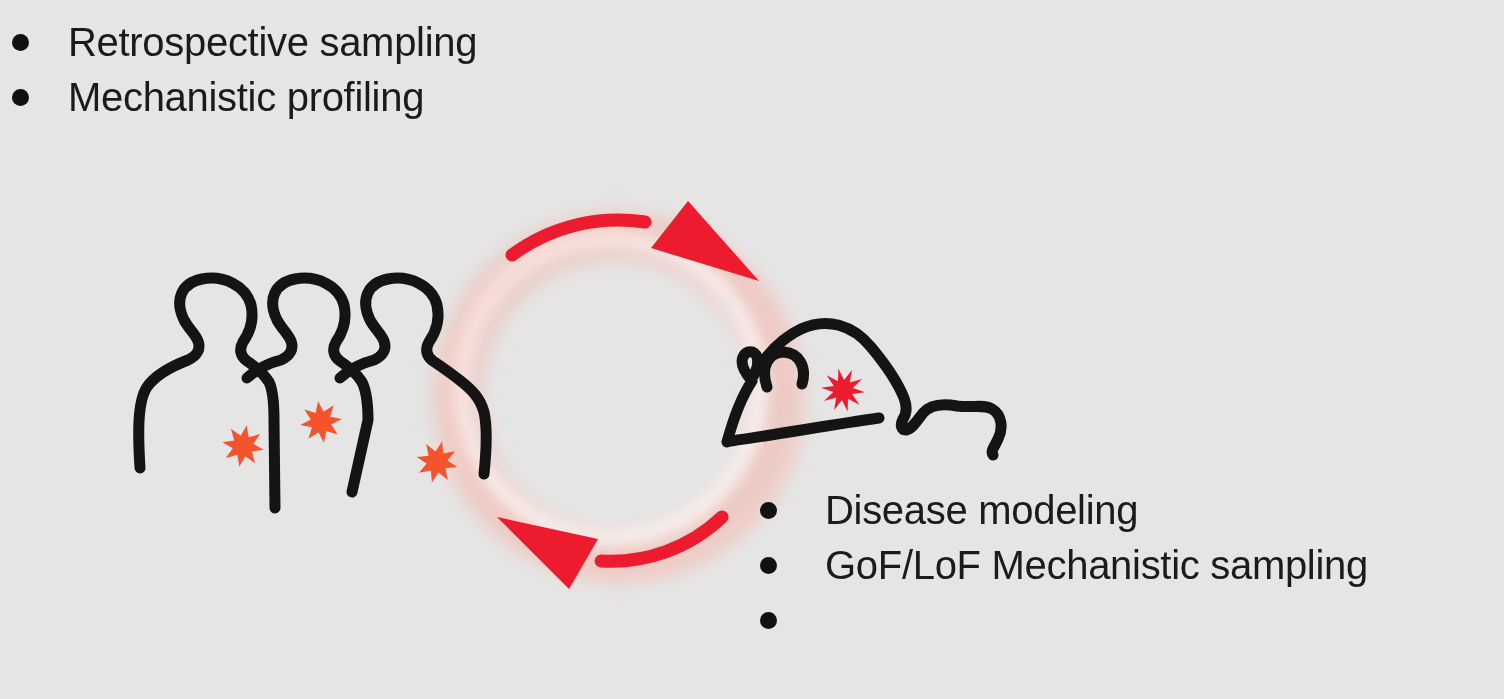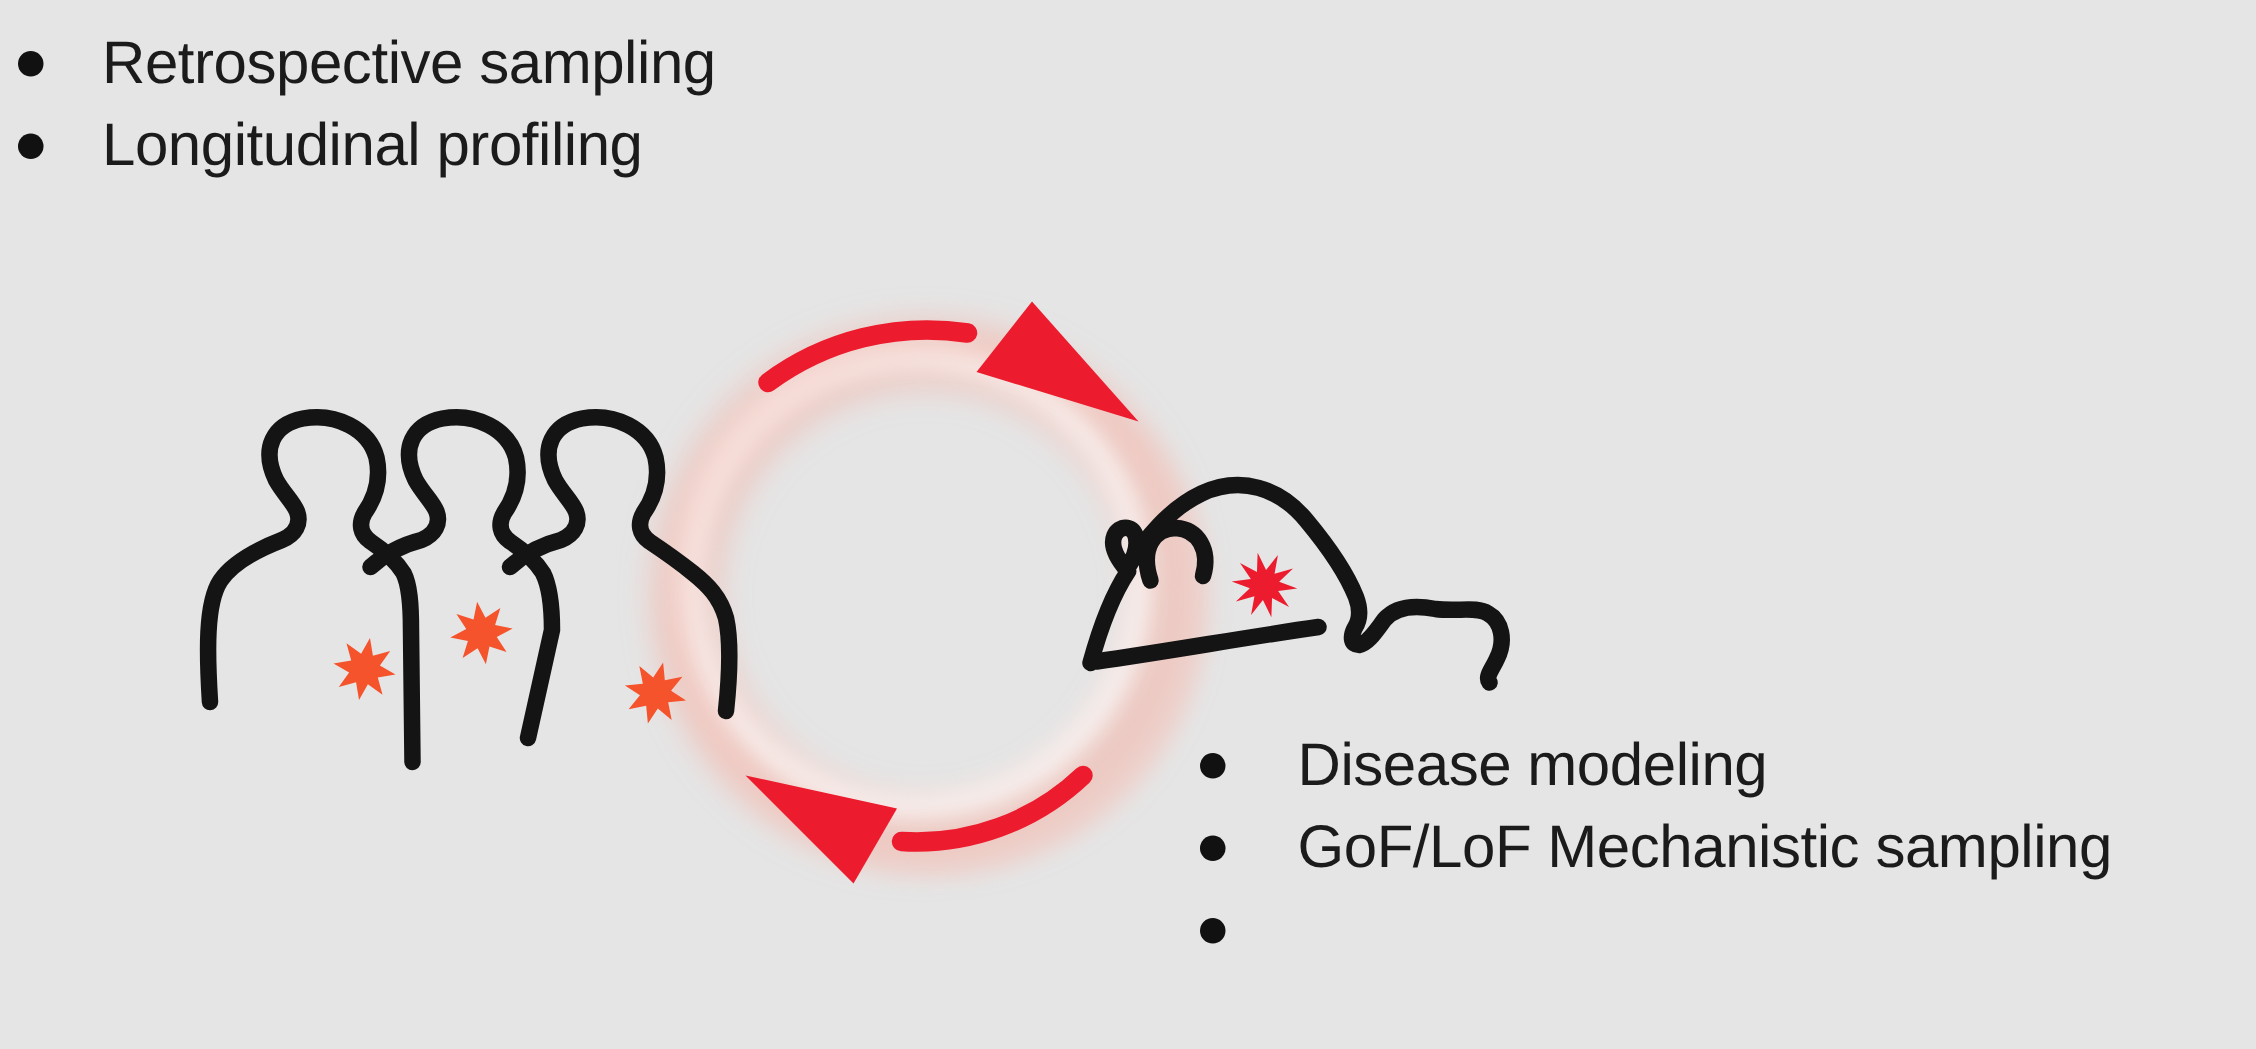--- a/index.html
+++ b/index.html
@@ -36,21 +36,21 @@
   }
   ul.bullets .dot {
     flex: 0 0 auto;
     width: 17px;
     height: 17px;
     border-radius: 50%;
     background: #111111;
   }
   #human-list { left: 12px; top: 15px; }
   #human-list .dot { margin-right: 39px; }
-  #mouse-list { left: 800px; top: 483px; }
+  #mouse-list { left: 760px; top: 483px; }
   #mouse-list .dot { margin-right: 48px; }
 </style>
 </head>
 <body>
 
 <div class="stage">
 
   <svg class="scene" viewBox="0 0 1504 699" xmlns="http://www.w3.org/2000/svg">
     <defs>
       <filter id="soft" x="-40%" y="-40%" width="180%" height="180%">
@@ -145,21 +145,21 @@
     <use href="#star10" transform="translate(843,390) rotate(6)" fill="#EC1B2D"></use>
   </svg>
 
   <ul class="bullets" id="human-list">
     <li>
       <span class="dot"></span>
       <span>Retrospective sampling</span>
     </li>
     <li>
       <span class="dot"></span>
-      <span>Longitudinal profiling</span>
+      <span>Mechanistic profiling</span>
     </li>
   </ul>
 
   <ul class="bullets" id="mouse-list">
     <li>
       <span class="dot"></span>
       <span>Disease modeling</span>
     </li>
     <li>
       <span class="dot"></span>

